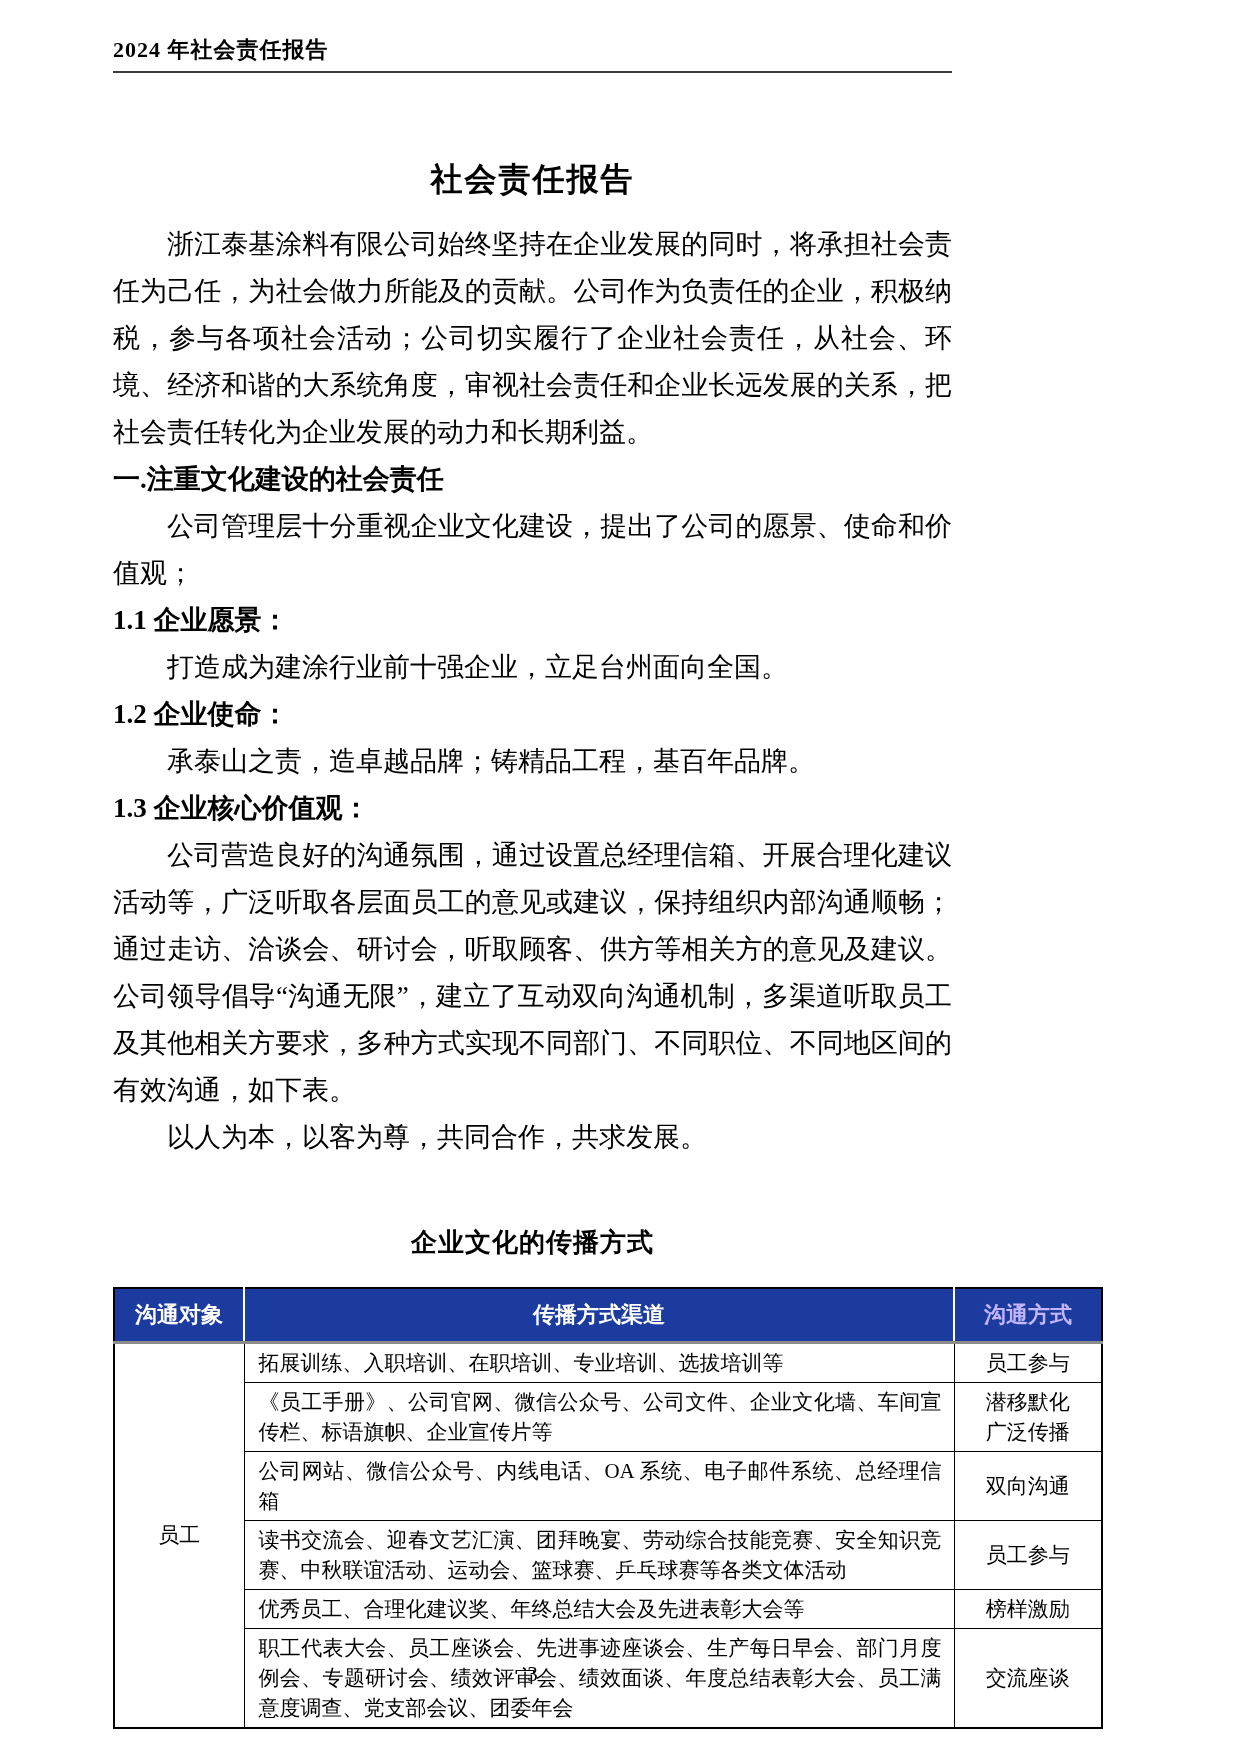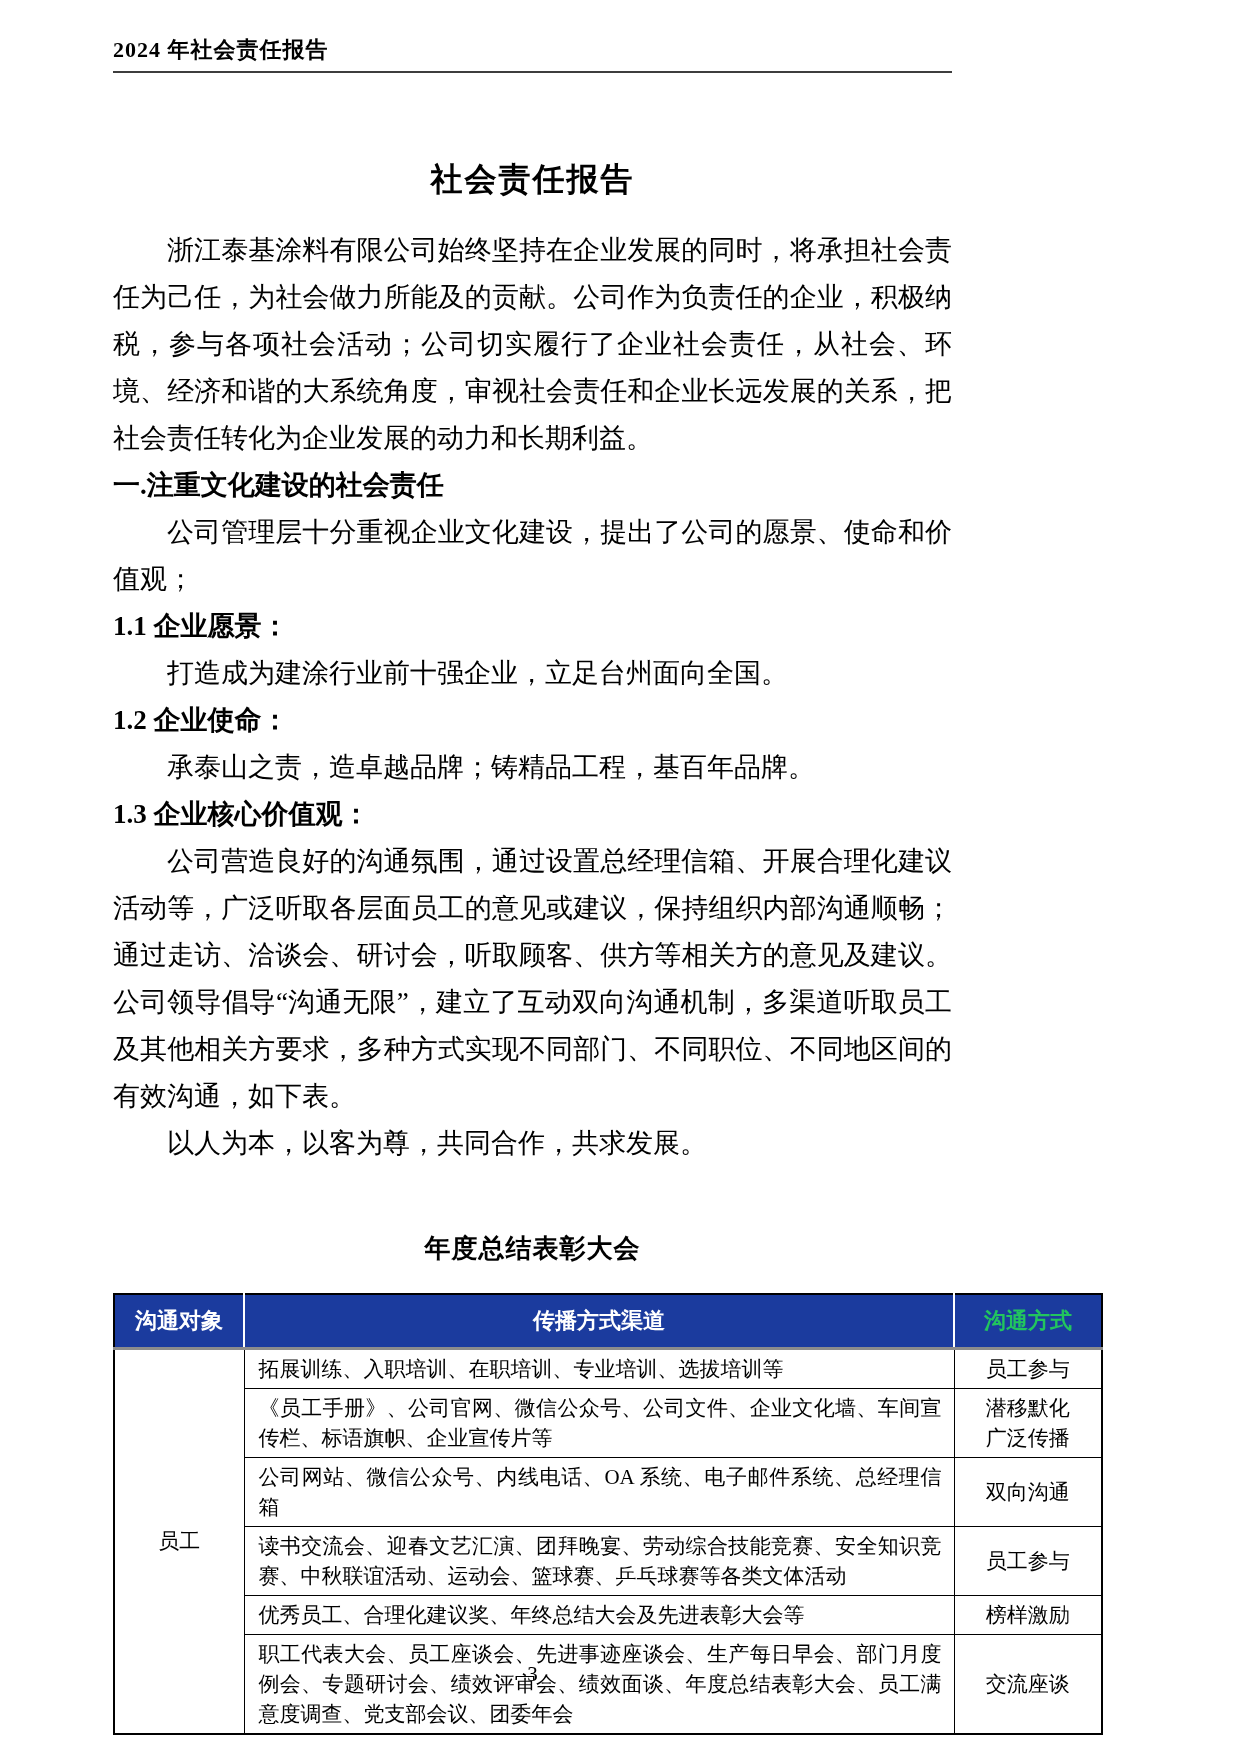--- a/index.html
+++ b/index.html
@@ -26,21 +26,21 @@
     letter-spacing: 1px;
   }
   .doc-title {
     margin-top: 84px;
     font-size: 32px;
     line-height: 44px;
     font-weight: bold;
     text-align: center;
     letter-spacing: 2px;
   }
-  .body-block { margin-top: 26px; }
+  .body-block { margin-top: 20px; }
   .para, .subhead {
     font-size: 27px;
     line-height: 47px;
     text-align: justify;
     text-align-last: left;
   }
   .para { text-indent: 2em; }
   .subhead { font-weight: bold; }
   .table-title {
     margin-top: 62px;
@@ -113,33 +113,33 @@
     <p class="para">公司管理层十分重视企业文化建设，提出了公司的愿景、使命和价值观；</p>
     <p class="subhead">1.1 企业愿景：</p>
     <p class="para">打造成为建涂行业前十强企业，立足台州面向全国。</p>
     <p class="subhead">1.2 企业使命：</p>
     <p class="para">承泰山之责，造卓越品牌；铸精品工程，基百年品牌。</p>
     <p class="subhead">1.3 企业核心价值观：</p>
     <p class="para">公司营造良好的沟通氛围，通过设置总经理信箱、开展合理化建议活动等，广泛听取各层面员工的意见或建议，保持组织内部沟通顺畅；通过走访、洽谈会、研讨会，听取顾客、供方等相关方的意见及建议。公司领导倡导“沟通无限”，建立了互动双向沟通机制，多渠道听取员工及其他相关方要求，多种方式实现不同部门、不同职位、不同地区间的有效沟通，如下表。</p>
     <p class="para">以人为本，以客为尊，共同合作，共求发展。</p>
   </div>
 
-  <div class="table-title">年度总结表彰大会</div>
+  <div class="table-title">企业文化的传播方式</div>
 
   <table class="comm-table">
     <colgroup>
       <col class="c-subject">
         <col class="c-channel">
         <col class="c-method">
     </colgroup>
     <thead>
       <tr>
         <th class="hdr-cell" style="background: rgb(27, 59, 158); color: rgb(255, 255, 255);">沟通对象</th>
         <th class="hdr-cell" style="background: rgb(27, 59, 158); color: rgb(255, 255, 255);">传播方式渠道</th>
-        <th class="hdr-cell" style="background: rgb(27, 59, 158); color: #22c55e;">沟通方式</th>
+        <th class="hdr-cell" style="background: rgb(27, 59, 158); color: #c4b5fd;">沟通方式</th>
       </tr>
     </thead>
     <tbody>
       <tr>
         <td class="cell-subject" rowspan="6">员工</td>
         <td class="cell-channel">拓展训练、入职培训、在职培训、专业培训、选拔培训等</td>
         <td class="cell-method">员工参与</td>
       </tr>
       <tr>
         <td class="cell-channel">《员工手册》、公司官网、微信公众号、公司文件、企业文化墙、车间宣传栏、标语旗帜、企业宣传片等</td>

